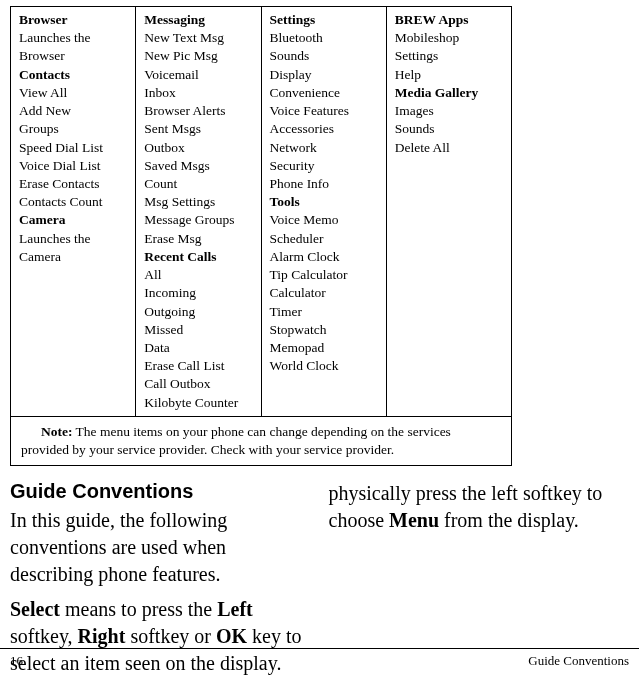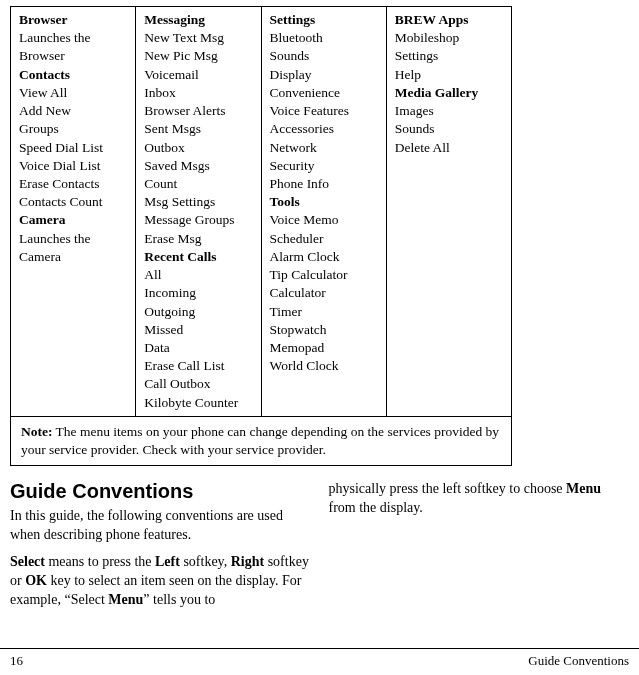--- a/index.html
+++ b/index.html
@@ -29,35 +29,35 @@
   .menu-table td:nth-child(1){ width:25%; }
   .menu-table td:nth-child(2){ width:25%; }
   .menu-table td:nth-child(3){ width:25%; }
   .menu-table td:nth-child(4){ width:25%; }
   .hdr { font-weight: bold; }
   .note-row td {
     border-top: none;
     font-size: 13.5px;
     padding: 6px 10px;
   }
-  .note-row strong { font-weight: bold; }
+  .note-row strong { font-weight: bold; margin-left: 20px; }
   .body-cols {
     display: flex;
     gap: 18px;
     margin: 14px 10px 0 10px;
   }
   .col { flex: 1; }
   h2 {
     font-family: Arial, Helvetica, sans-serif;
     font-weight: bold;
     font-size: 20px;
     margin: 0 0 4px 0;
   }
   .para {
-    font-size: 14px;
+    font-size: 20px;
     line-height: 1.35;
     margin: 0 0 8px 0;
   }
   .b { font-weight: bold; }
   .footer {
     position: absolute;
     bottom: 6px;
     left: 0;
     right: 0;
     border-top: 1px solid #000;

